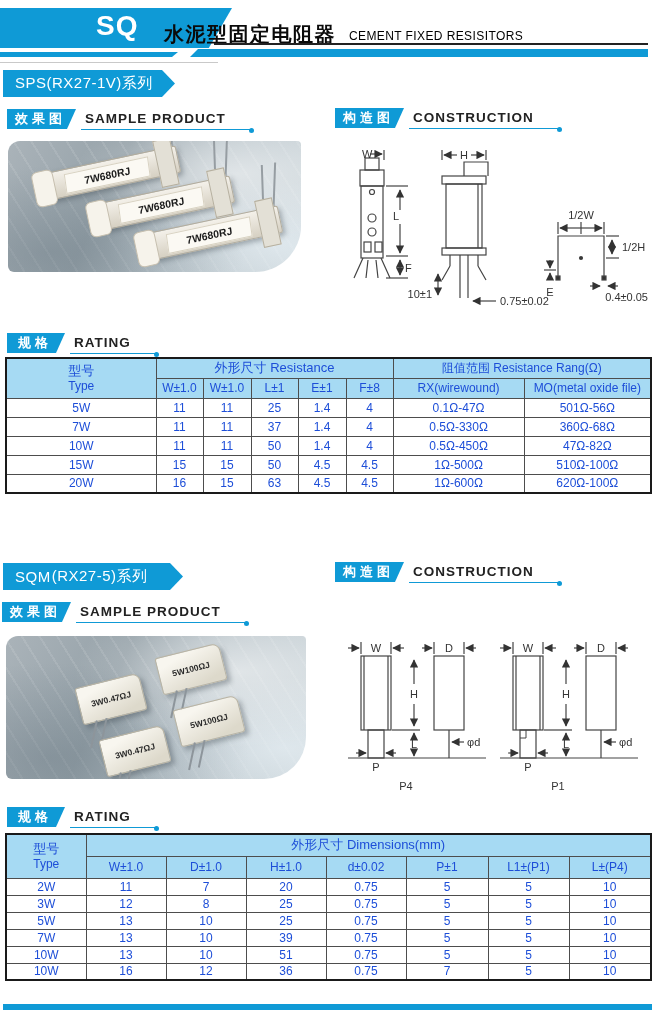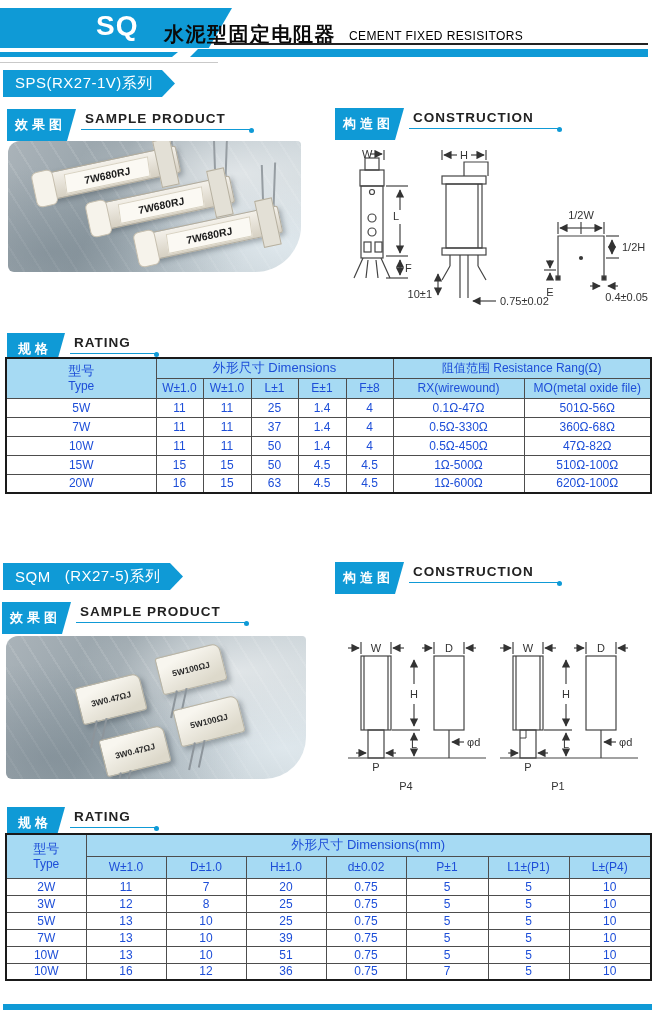--- a/index.html
+++ b/index.html
@@ -25,21 +25,21 @@
 
   
   .series-tag{background:var(--accent);color:#fff;height:27px;display:flex;align-items:center;
     padding-left:12px;font-size:15px;letter-spacing:.5px;white-space:nowrap;
     clip-path:polygon(0 0,calc(100% - 13px) 0,100% 50%,calc(100% - 13px) 100%,0 100%);}
   .tag-underline{}
 
   
   .sec{display:flex;align-items:flex-start;}
   .sec-box{background:var(--accent);color:#fff;font-size:13px;font-weight:bold;
-    min-width:58px;height:32px;display:flex;align-items:center;justify-content:center;
+    min-width:58px;height:20px;display:flex;align-items:center;justify-content:center;
     letter-spacing:4px;padding:0 10px 0 8px;box-sizing:border-box;white-space:nowrap;
     clip-path:polygon(0 0,100% 0,calc(100% - 9px) 100%,0 100%);}
   .sec-en{font-size:13.5px;font-weight:bold;color:#222;letter-spacing:1px;margin-left:5px;
     padding:2px 26px 3px 4px;border-bottom:1.5px solid var(--accent);position:relative;white-space:nowrap;}
   .sec-en::after{content:'';position:absolute;right:-2px;bottom:-3.5px;width:5px;height:5px;
     border-radius:50%;background:var(--accent);}
 
   
   .photo{overflow:hidden;
     background:
@@ -226,21 +226,21 @@
       <col style="width:47px">
       <col style="width:131px">
       <col style="width:127px">
   </colgroup>
   <thead>
     <tr>
       <th rowspan="2" class="type-cell">
         <div class="cn13">型号</div>
         <div>Type</div>
       </th>
-      <th colspan="5" class="cn13">外形尺寸 Dimensions</th>
+      <th colspan="5" class="cn13">外形尺寸 Resistance</th>
       <th colspan="2">阻值范围 Resistance Rang(Ω)</th>
     </tr>
     <tr>
       <th>W±1.0</th>
       <th>W±1.0</th>
       <th>L±1</th>
       <th>E±1</th>
       <th>F±8</th>
       <th>RX(wirewound)</th>
       <th>MO(metal oxide file)</th>
@@ -295,21 +295,21 @@
         <td>4.5</td>
         <td>4.5</td>
         <td>1Ω-600Ω</td>
         <td>620Ω-100Ω</td>
       </tr>
     </tbody>
 </table>
 
 <div class="abs series-tag" style="left:3px;top:563px;width:168px;">
   <span class="tag-underline">SQM</span>
-  <span style="margin-left:14px;">(RX27-5)系列</span>
+  <span style="margin-left:1px;">(RX27-5)系列</span>
 </div>
 
 <div class="abs sec" style="left:335px;top:562px;">
   <div class="sec-box">构造图</div>
   <div class="sec-en">CONSTRUCTION</div>
 </div>
 <div class="abs sec" style="left:2px;top:602px;">
   <div class="sec-box">效果图</div>
   <div class="sec-en">SAMPLE PRODUCT</div>
 </div>

